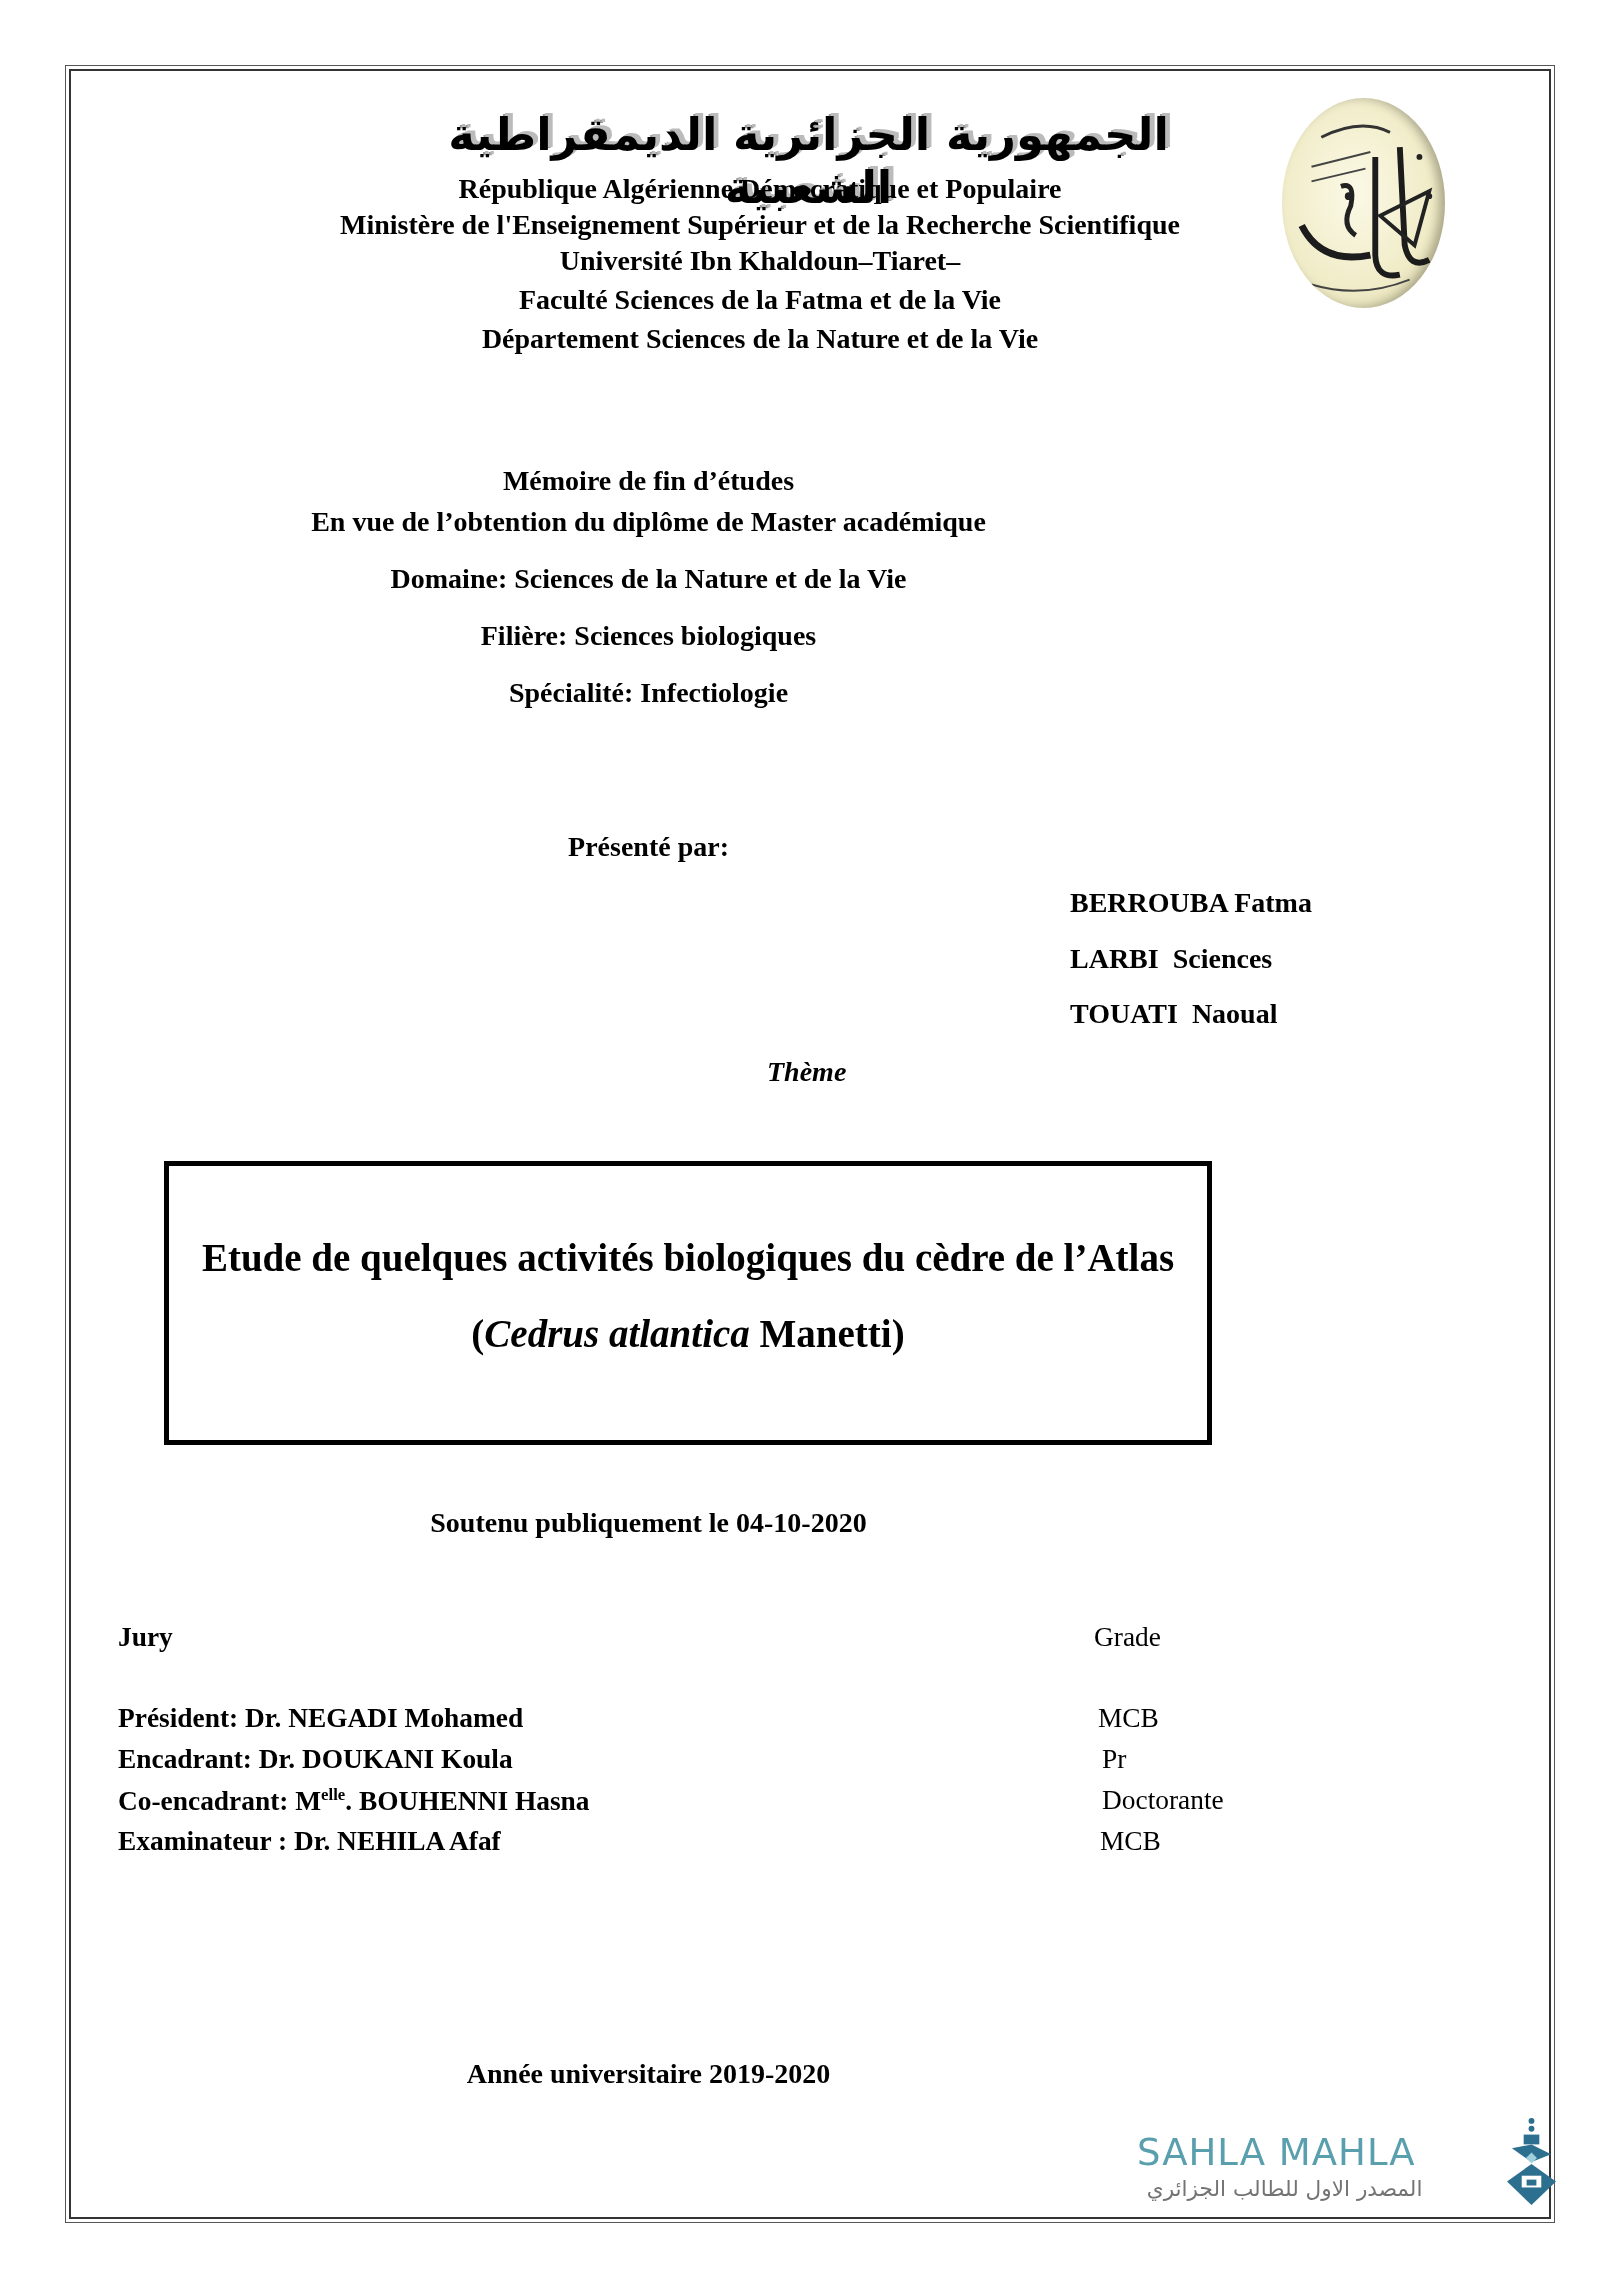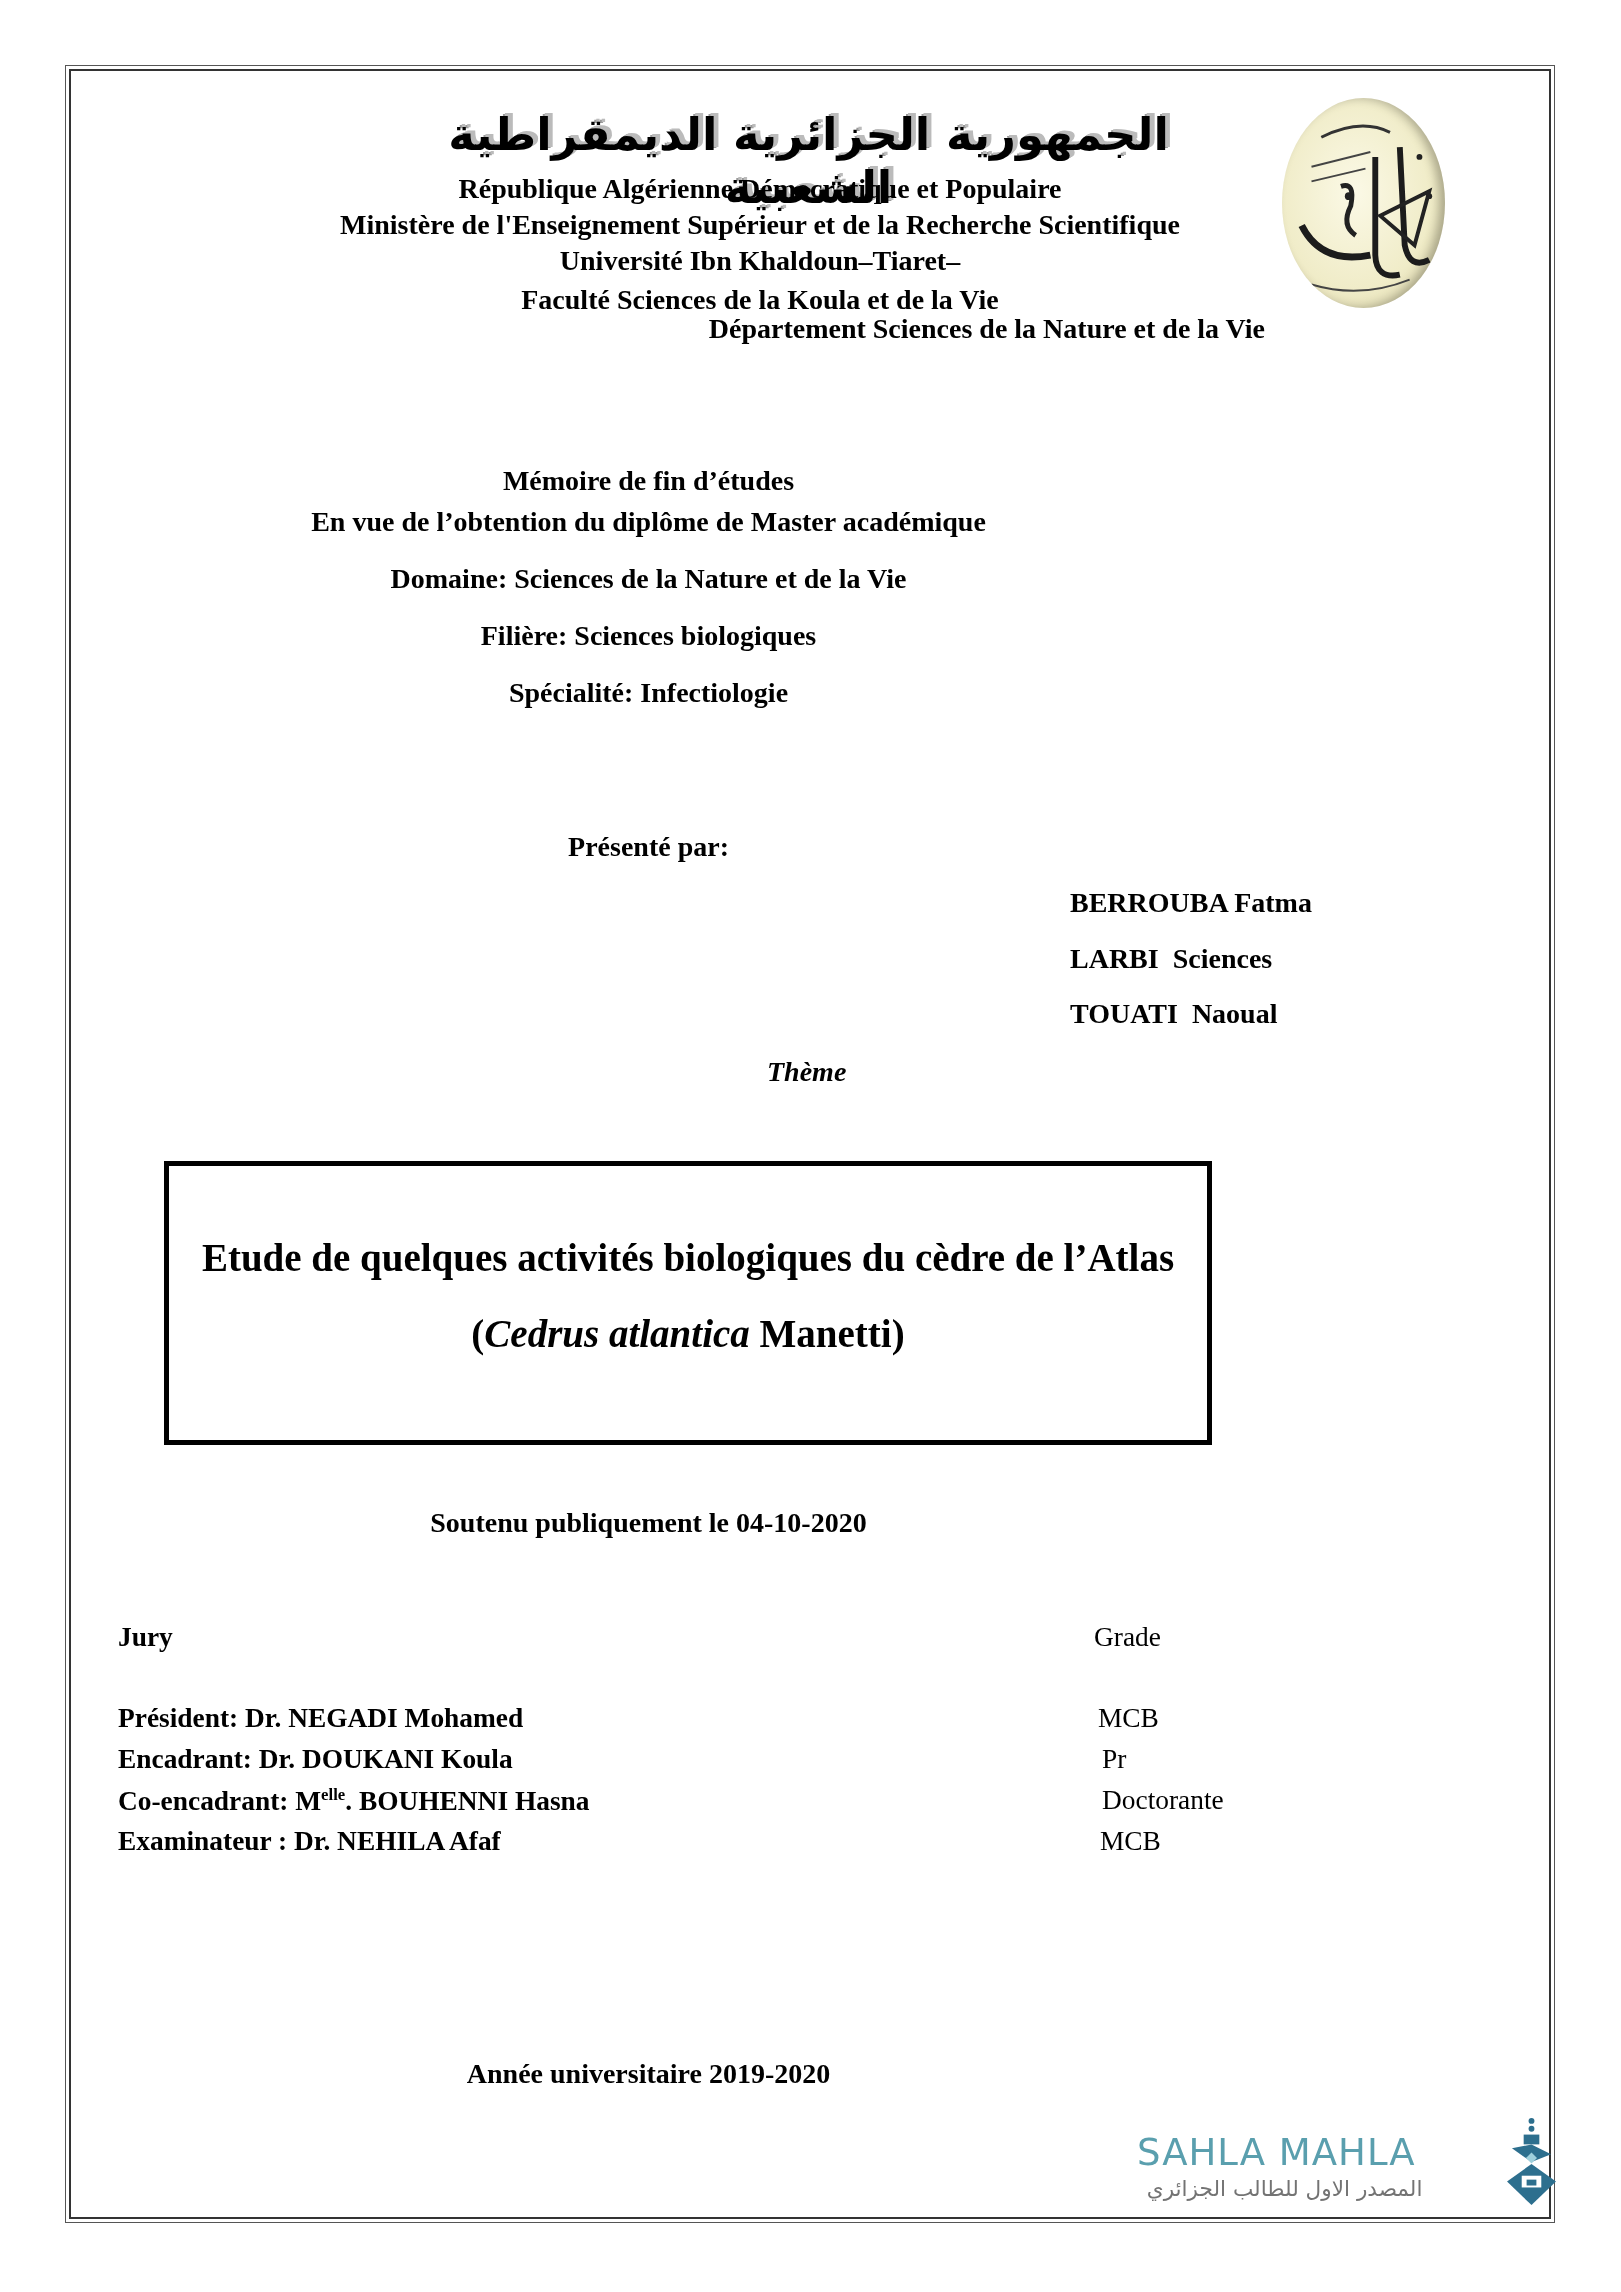--- a/index.html
+++ b/index.html
@@ -55,22 +55,22 @@
     <circle cx="68" cy="100" r="4" fill="#222"></circle>
     <circle cx="140" cy="60" r="3" fill="#222"></circle>
     <circle cx="150" cy="100" r="3" fill="#222"></circle>
     <path d="M30 190 Q80 205 130 185" stroke="#444" stroke-width="2" fill="none"></path>
   </svg>
 </div>
 
 <div class="hdr" style="top:171px;">République Algérienne Démocratique et Populaire</div>
 <div class="hdr" style="top:207px;">Ministère de l'Enseignement Supérieur et de la Recherche Scientifique</div>
 <div class="hdr" style="top:243px;">Université Ibn Khaldoun–Tiaret–</div>
-<div class="hdr" style="top:282px;">Faculté Sciences de la Koula et de la Vie</div>
-<div class="hdr" style="top:311px;text-align:right;">Département Sciences de la Nature et de la Vie</div>
+<div class="hdr" style="top:282px;">Faculté Sciences de la Fatma et de la Vie</div>
+<div class="hdr" style="top:321px;">Département Sciences de la Nature et de la Vie</div>
 
 <div class="center-line s30" style="top:465px; left:-162px;">Mémoire de fin d’études</div>
 <div class="center-line s30" style="top:506px; left:-162px;">En vue de l’obtention du diplôme de Master académique</div>
 <div class="center-line s30" style="top:563px; left:-162px;">Domaine: Sciences de la Nature et de la Vie</div>
 <div class="center-line s30" style="top:620px; left:-162px;">Filière: Sciences biologiques</div>
 <div class="center-line s30" style="top:677px; left:-162px;">Spécialité: Infectiologie</div>
 
 <div class="center-line s30" style="top:831px; left:-162px;">Présenté par:</div>
 <div class="b s30" style="position:absolute; left:1070px; top:887px; white-space:pre;">BERROUBA Fatma</div>
 <div class="b s30" style="position:absolute; left:1070px; top:943px; white-space:pre;">LARBI  Sciences</div>

